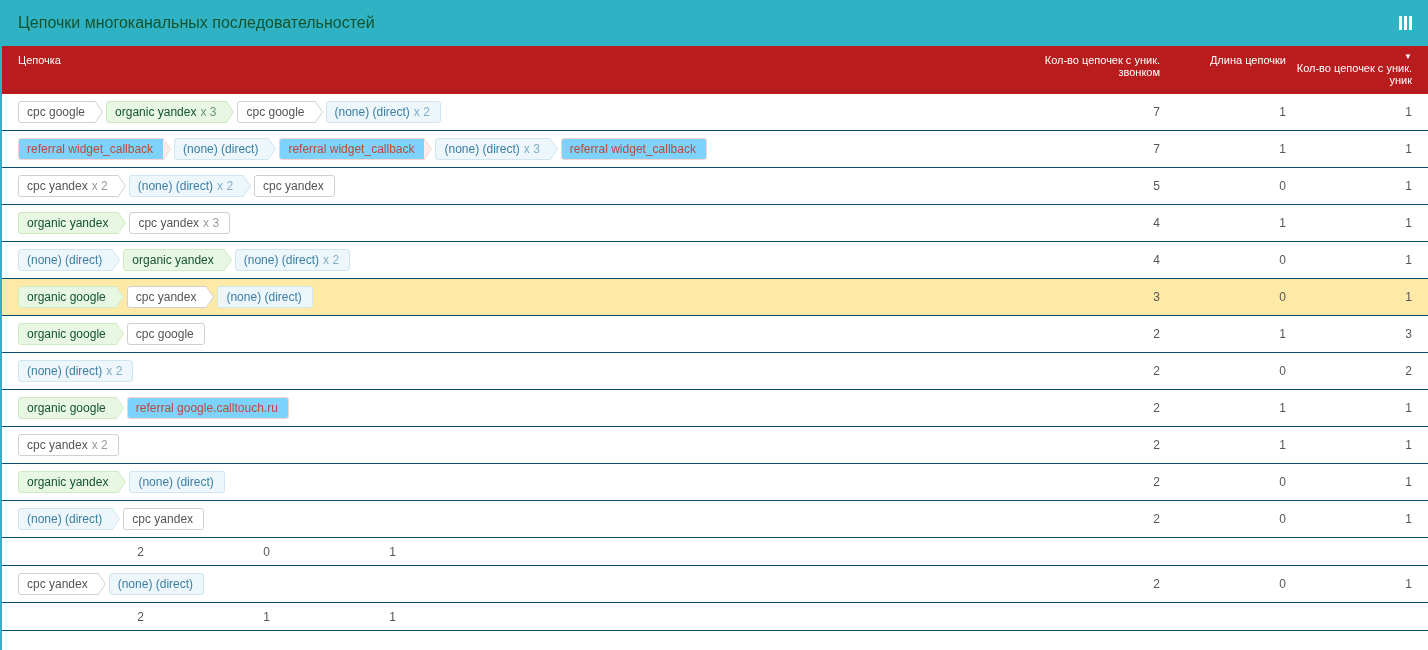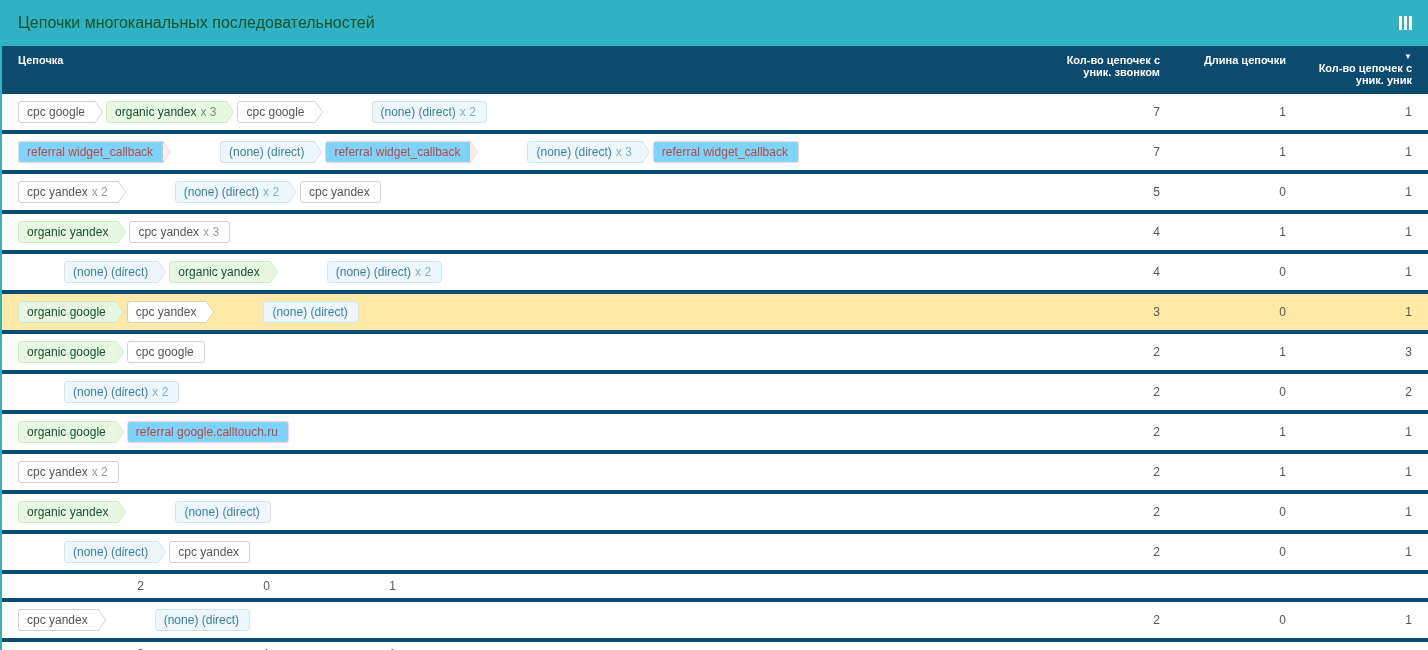--- a/index.html
+++ b/index.html
@@ -25,35 +25,35 @@
     gap: 2px;
     cursor: pointer;
   }
   .columns-icon span {
     display: inline-block;
     width: 3px;
     height: 14px;
     background: #fff;
   }
   .thead {
-    background: #0c4a6e;
+    background: #b91c1c;
     color: #fff;
     display: flex;
     font-size: 11px;
-    font-weight: bold;
+    font-weight: normal;
     padding: 8px 16px;
   }
   .col-chain { flex: 1 1 auto; text-align: left; }
   .col-num { width: 126px; text-align: right; padding-left: 10px; }
   .sort-ind { display:block; font-size:8px; line-height:6px; margin-bottom:2px; }
   .row {
     display: flex;
     align-items: center;
     padding: 5px 16px;
-    border-bottom: 4px solid #0c4a6e;
+    border-bottom: 1px solid #0c4a6e;
     min-height: 28px;
   }
   .row.highlight { background: #ffe9a7; }
   .row .col-chain { display: flex; flex-wrap: wrap; gap: 0; align-items: center; }
   .row .col-num { color: #555; }
 
   
   .tag {
     position: relative;
     display: inline-block;
@@ -73,21 +73,21 @@
     border-top: 10px solid transparent;
     border-bottom: 10px solid transparent;
     border-left: 7px solid;
   }
   .tag .mult { opacity: 0.6; margin-left: 4px; }
 
   .t-white { background:#fff; border:1px solid #d0d0d0; color:#555; }
   .t-white::after { border-left-color:#fff; filter: drop-shadow(1px 0 0 #d0d0d0); }
   .t-green { background:#e8f7e1; border:1px solid #cfe9c2; color:#14532d; }
   .t-green::after { border-left-color:#e8f7e1; filter: drop-shadow(1px 0 0 #cfe9c2); }
-  .t-blue { background:#ecf6fb; border:1px solid #cfe5f0; color:#3b7fa3;margin-left:46px; }
+  .t-blue { background:#ecf6fb; border:1px solid #cfe5f0; color:#3b7fa3; }
   .t-blue::after { border-left-color:#ecf6fb; filter: drop-shadow(1px 0 0 #cfe5f0); }
   .t-red { background:#7dd3fc; border:1px solid #f5d3cf; color:#b94a3e; }
   .t-red::after { border-left-color:#fdecea; filter: drop-shadow(1px 0 0 #f5d3cf); }
 
   .tag.last::after { display:none; }
   .tag.last { border-radius:3px; margin-right:0; }
 </style>
 </head>
 <body>
 

